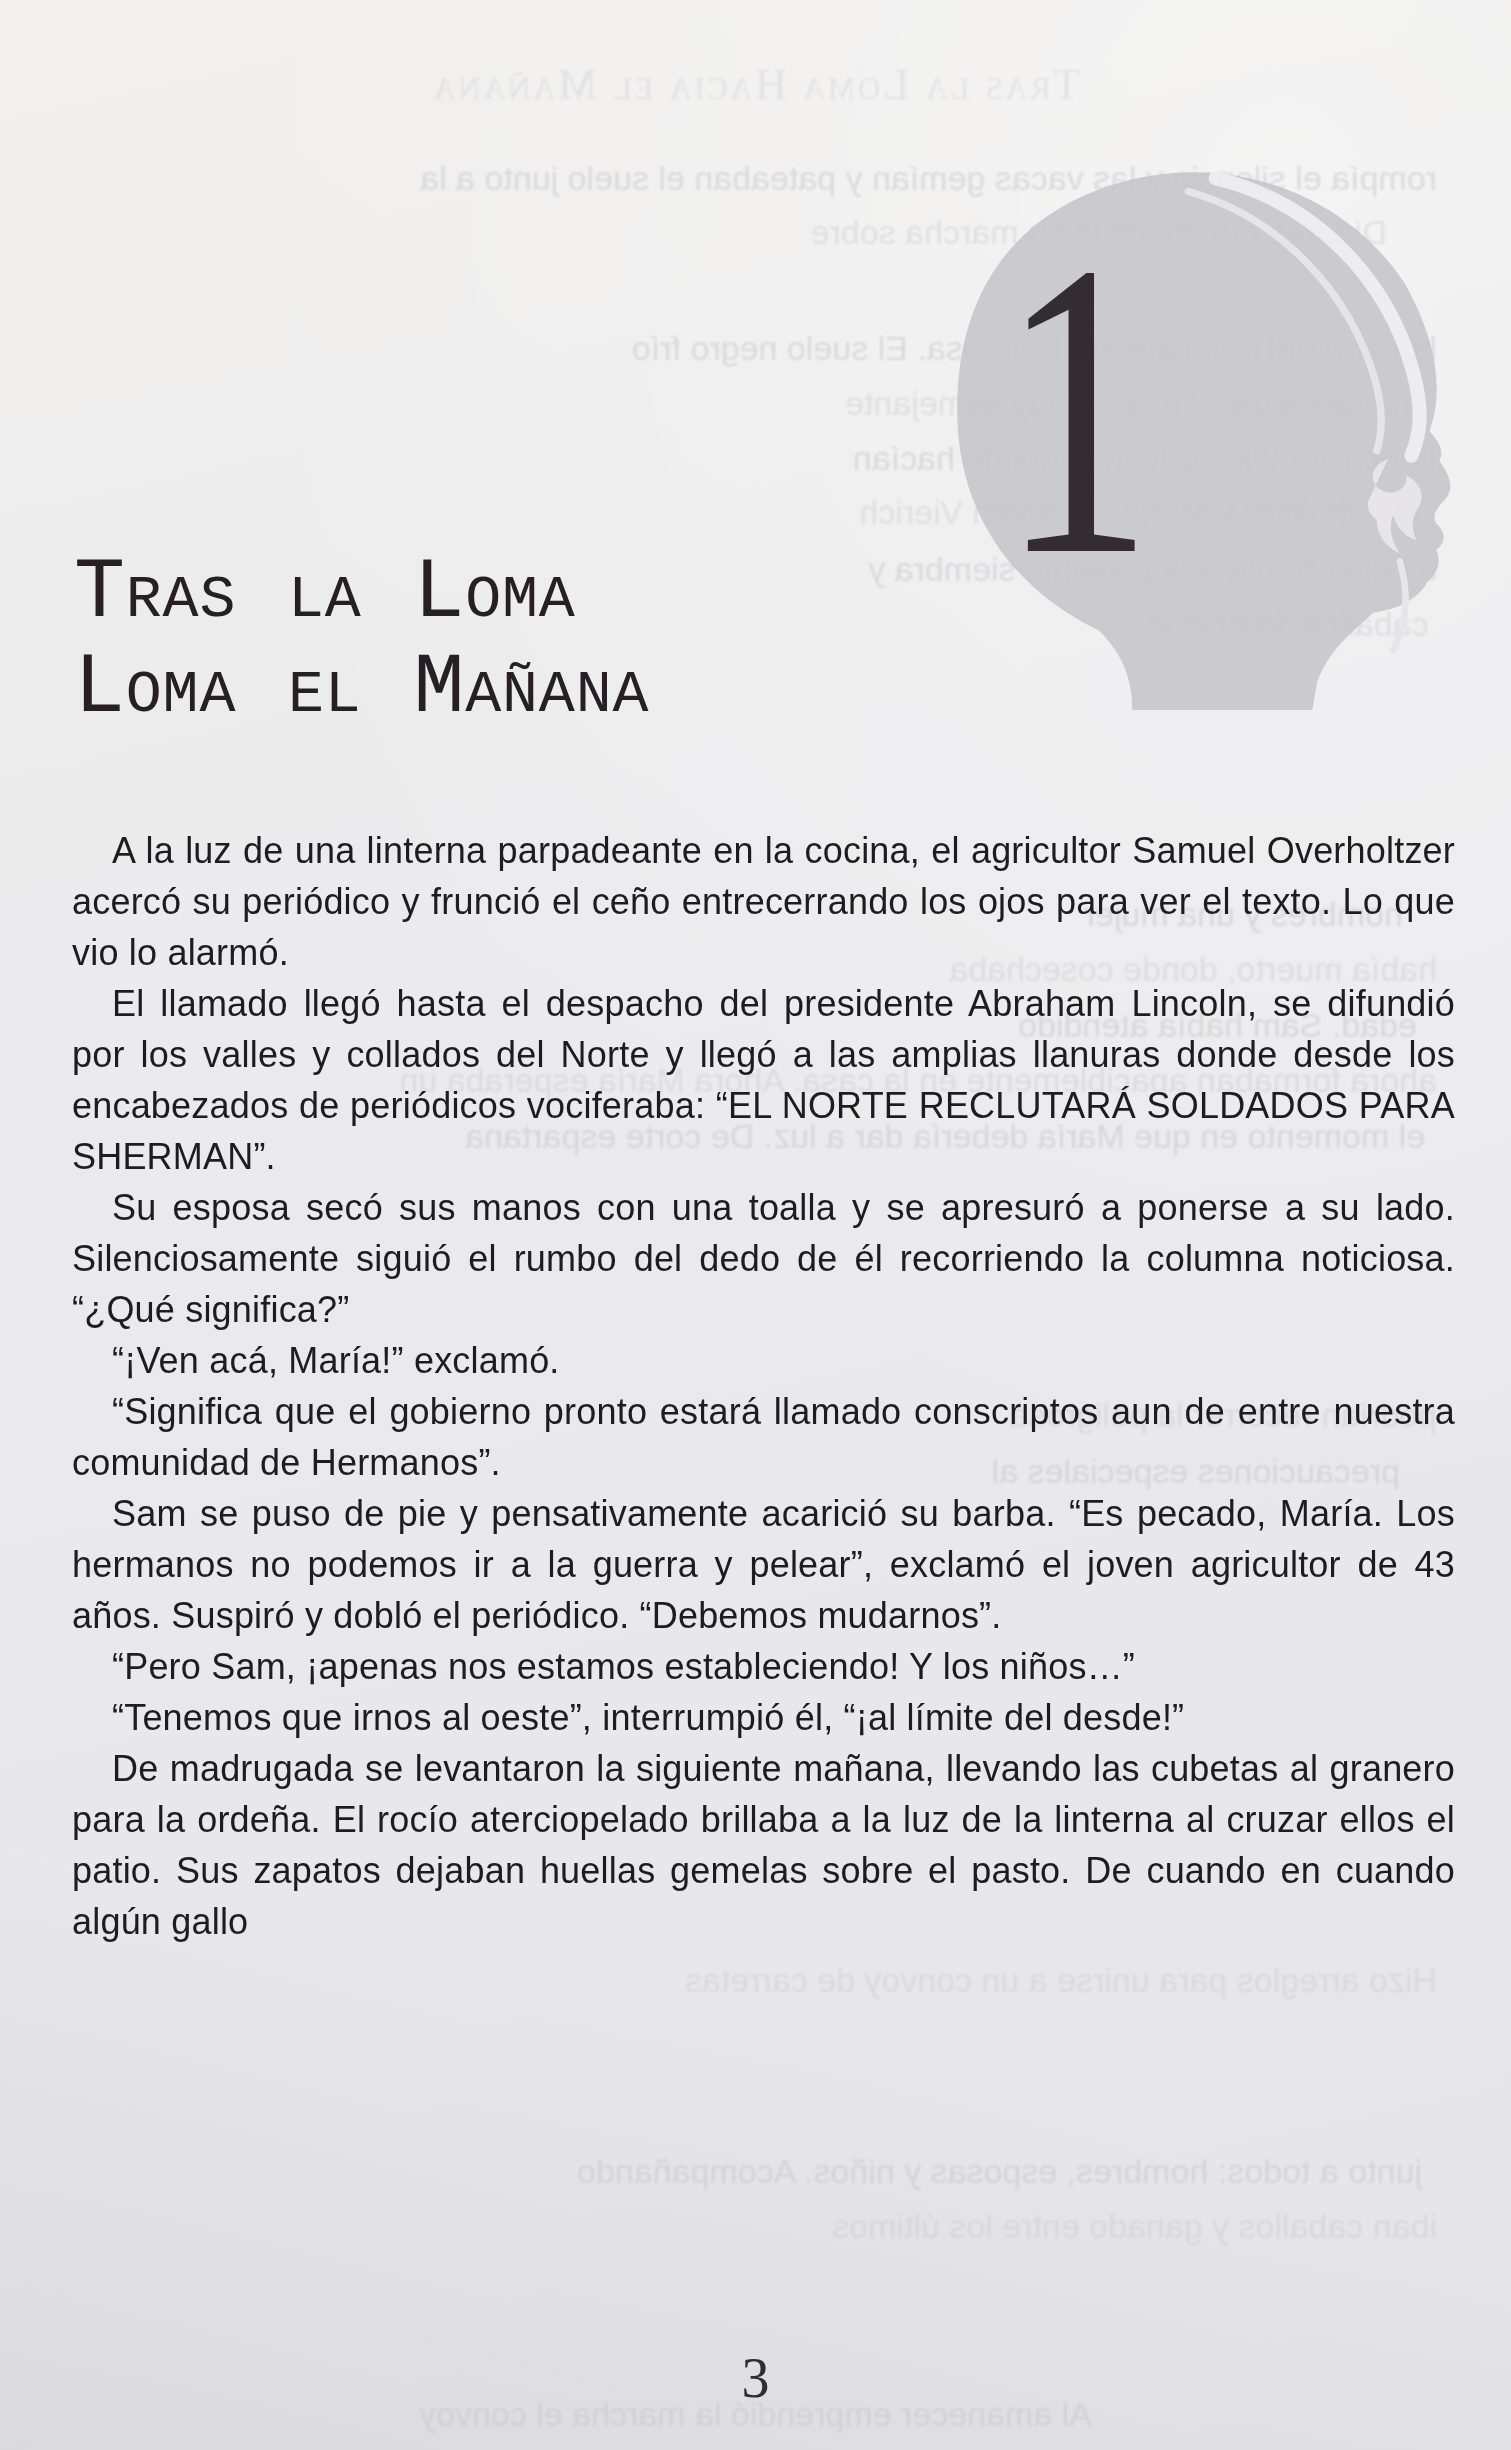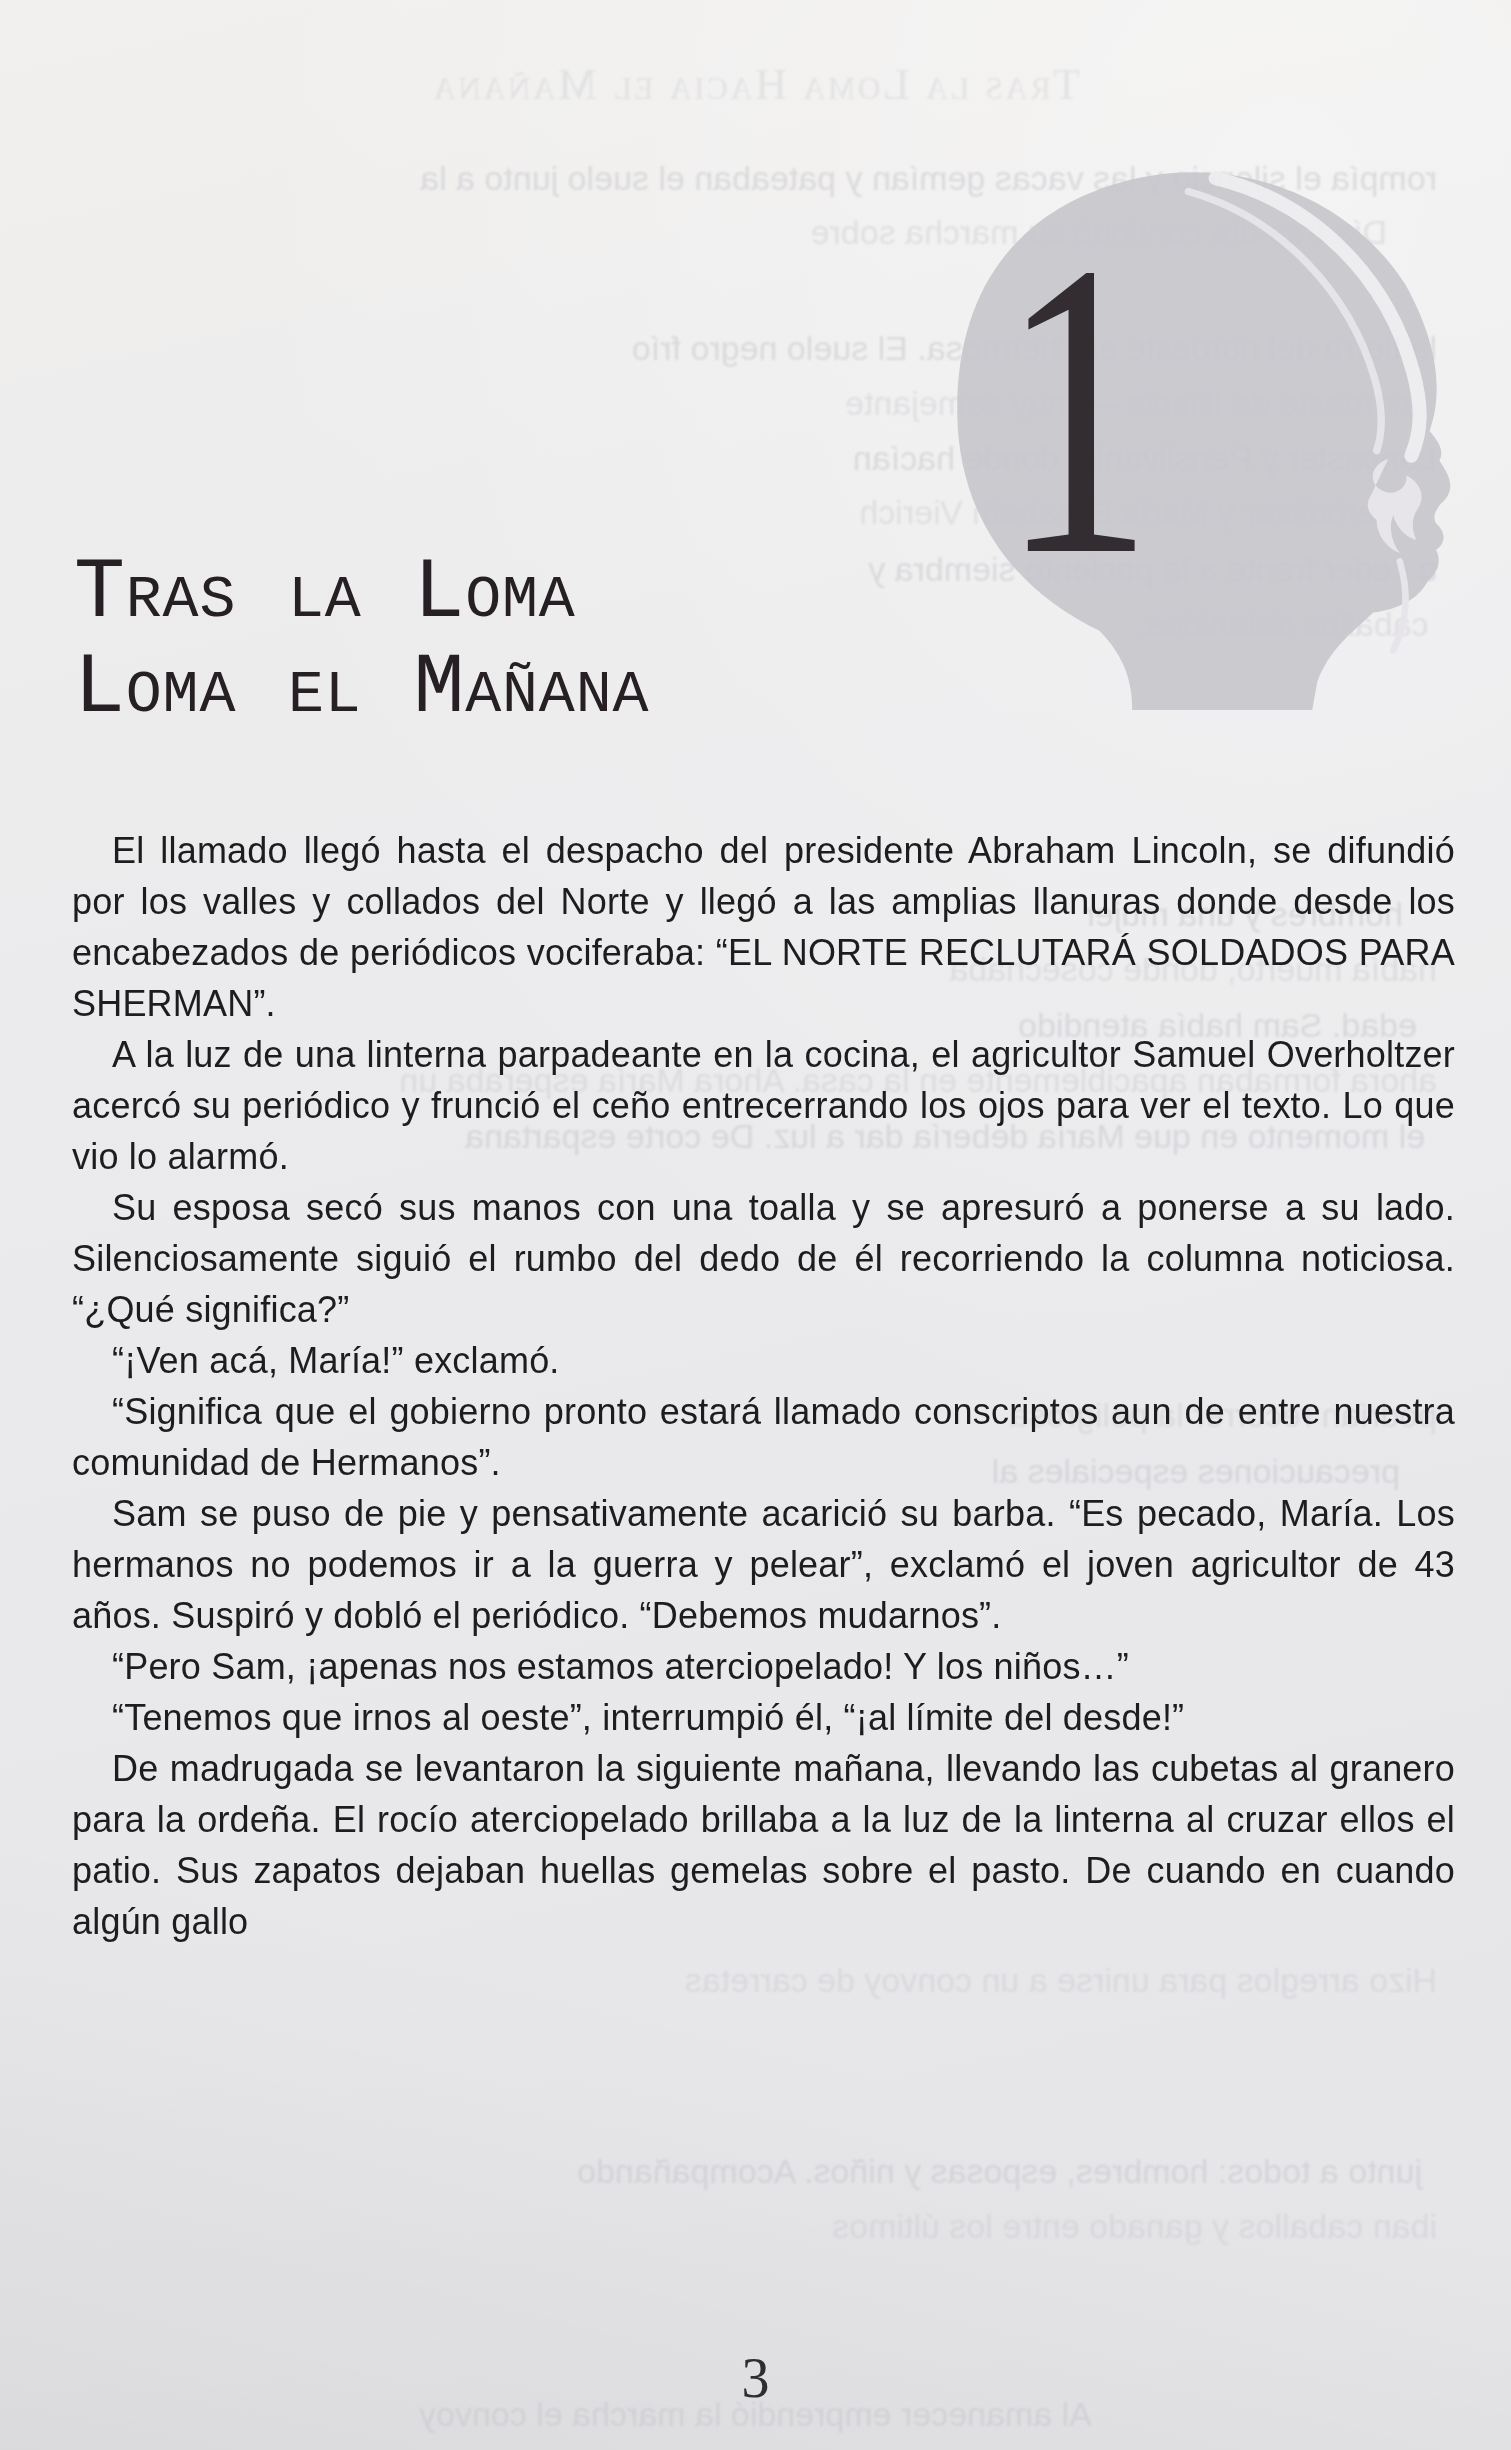--- a/index.html
+++ b/index.html
@@ -167,27 +167,27 @@
   </svg>
 
   <div class="chapter-number">1</div>
 
   <div class="chapter-title">
     <div>Tras la Loma</div>
     <div>Loma el Mañana</div>
   </div>
 
   <div class="body-text">
+    <p class="indent">A la luz de una linterna parpadeante en la cocina, el agricultor Samuel Overholtzer acercó su periódico y frunció el ceño entrecerrando los ojos para ver el texto. Lo que vio lo alarmó.</p>
     <p class="indent">El llamado llegó hasta el despacho del presidente Abraham Lincoln, se difundió por los valles y collados del Norte y llegó a las amplias llanuras donde desde los encabezados de periódicos vociferaba: “EL NORTE RECLUTARÁ SOLDADOS PARA SHERMAN”.</p>
-    <p class="indent">A la luz de una linterna parpadeante en la cocina, el agricultor Samuel Overholtzer acercó su periódico y frunció el ceño entrecerrando los ojos para ver el texto. Lo que vio lo alarmó.</p>
     <p class="indent">Su esposa secó sus manos con una toalla y se apresuró a ponerse a su lado. Silenciosamente siguió el rumbo del dedo de él recorriendo la columna noticiosa. “¿Qué significa?”</p>
     <p class="indent">“¡Ven acá, María!” exclamó.</p>
     <p class="indent">“Significa que el gobierno pronto estará llamado conscriptos aun de entre nuestra comunidad de Hermanos”.</p>
     <p class="indent">Sam se puso de pie y pensativamente acarició su barba. “Es pecado, María. Los hermanos no podemos ir a la guerra y pelear”, exclamó el joven agricultor de 43 años. Suspiró y dobló el periódico. “Debemos mudarnos”.</p>
-    <p class="indent">“Pero Sam, ¡apenas nos estamos aterciopelado! Y los niños…”</p>
+    <p class="indent">“Pero Sam, ¡apenas nos estamos estableciendo! Y los niños…”</p>
     <p class="indent">“Tenemos que irnos al oeste”, interrumpió él, “¡al límite del desde!”</p>
     <p class="indent">De madrugada se levantaron la siguiente mañana, llevando las cubetas al granero para la ordeña. El rocío aterciopelado brillaba a la luz de la linterna al cruzar ellos el patio. Sus zapatos dejaban huellas gemelas sobre el pasto. De cuando en cuando algún gallo</p>
   </div>
 
   <div class="page-number">3</div>
 
 </div>
 
 
 </body></html>

